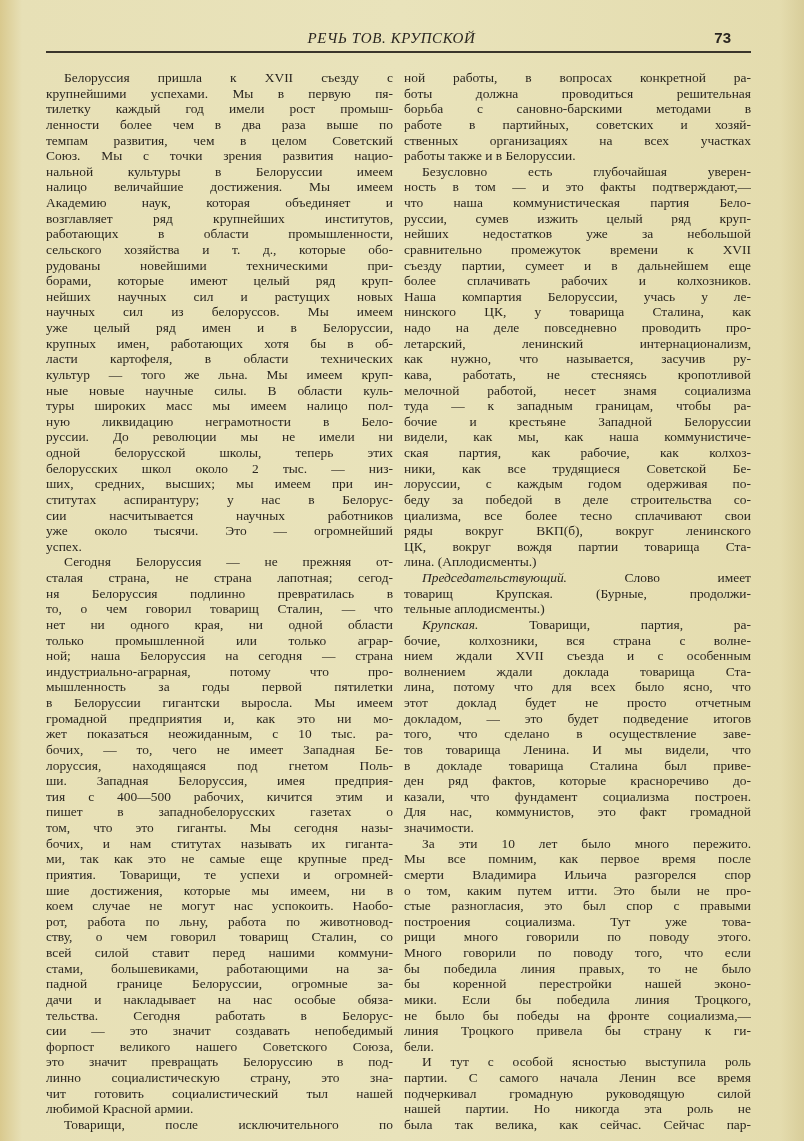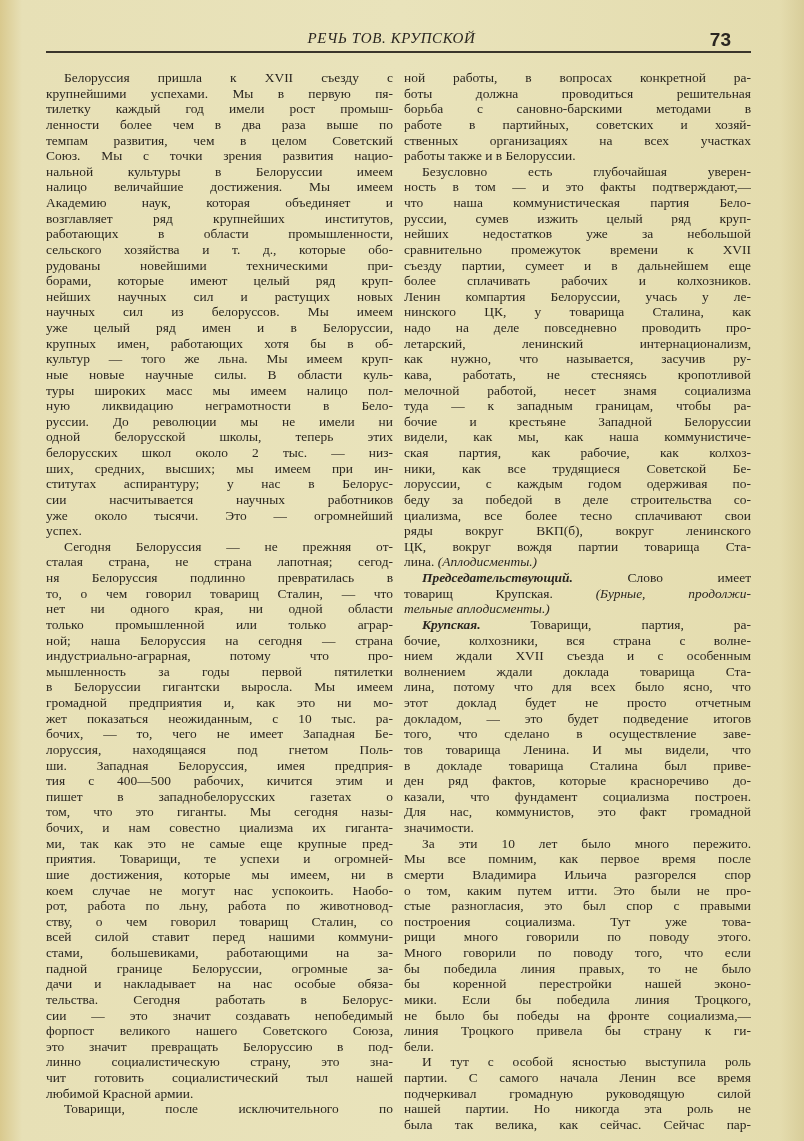--- a/index.html
+++ b/index.html
@@ -13,38 +13,38 @@
   }
   .running-head {
     position: absolute; left: 46px; top: 28px; width: 705px; height: 24px;
   }
   .running-title {
     position: absolute; left: 16px; right: 0; top: 2px; text-align: center;
     font-style: italic; font-size: 15px; letter-spacing: 0.6px; padding-right: 30px;
     font-family: "Liberation Serif", serif;
   }
   .page-number {
-    position: absolute; right: 20px; top: 1px; font-size: 19px; font-weight: bold;
+    position: absolute; right: 20px; top: 1px; font-size: 15px; font-weight: bold;
     font-family: "Liberation Sans", sans-serif;
   }
   .rule {
     position: absolute; left: 46px; top: 51px; width: 705px; height: 1.5px; background: #3a352b;
   }
   .col {
     position: absolute; top: 70px; width: 347px;
     font-size: 13.45px; line-height: 15.62px; text-align: justify;
     hyphens: none;
   }
   .col.left { left: 46px; }
   .col.right { left: 404px; }
   .line { display: block; white-space: nowrap; text-align-last: justify; text-align: justify; }
   .line.last { text-align-last: left; }
   .indent { padding-left: 18px; }
-  .it { font-style: italic; }
-  .bi { font-style: italic; font-weight: bold; }
+  .it { }
+  .bi { font-style: italic; font-weight: normal; }
 </style>
 </head>
 <body>
 
 <div class="running-head">
   <div class="running-title">РЕЧЬ ТОВ. КРУПСКОЙ</div>
   <div class="page-number">73</div>
 </div>
 <div class="rule"></div>
 
@@ -60,20 +60,21 @@
     <span class="line"><span>Академию наук, которая объединяет и</span></span>
     <span class="line"><span>возглавляет ряд крупнейших институтов,</span></span>
     <span class="line"><span>работающих в области промышленности,</span></span>
     <span class="line"><span>сельского хозяйства и т. д., которые обо-</span></span>
     <span class="line"><span>рудованы новейшими техническими при-</span></span>
     <span class="line"><span>борами, которые имеют целый ряд круп-</span></span>
     <span class="line"><span>нейших научных сил и растущих новых</span></span>
     <span class="line"><span>научных сил из белоруссов. Мы имеем</span></span>
     <span class="line"><span>уже целый ряд имен и в Белоруссии,</span></span>
     <span class="line"><span>крупных имен, работающих хотя бы в об-</span></span>
+    <span class="line"><span>ласти картофеля, в области технических</span></span>
     <span class="line"><span>культур — того же льна. Мы имеем круп-</span></span>
     <span class="line"><span>ные новые научные силы. В области куль-</span></span>
     <span class="line"><span>туры широких масс мы имеем налицо пол-</span></span>
     <span class="line"><span>ную ликвидацию неграмотности в Бело-</span></span>
     <span class="line"><span>руссии. До революции мы не имели ни</span></span>
     <span class="line"><span>одной белорусской школы, теперь этих</span></span>
     <span class="line"><span>белорусских школ около 2 тыс. — низ-</span></span>
     <span class="line"><span>ших, средних, высших; мы имеем при ин-</span></span>
     <span class="line"><span>ститутах аспирантуру; у нас в Белорус-</span></span>
     <span class="line"><span>сии насчитывается научных работников</span></span>
@@ -90,21 +91,21 @@
     <span class="line"><span>мышленность за годы первой пятилетки</span></span>
     <span class="line"><span>в Белоруссии гигантски выросла. Мы имеем</span></span>
     <span class="line"><span>громадной предприятия и, как это ни мо-</span></span>
     <span class="line"><span>жет показаться неожиданным, с 10 тыс. ра-</span></span>
     <span class="line"><span>бочих, — то, чего не имеет Западная Бе-</span></span>
     <span class="line"><span>лоруссия, находящаяся под гнетом Поль-</span></span>
     <span class="line"><span>ши. Западная Белоруссия, имея предприя-</span></span>
     <span class="line"><span>тия с 400—500 рабочих, кичится этим и</span></span>
     <span class="line"><span>пишет в западнобелорусских газетах о</span></span>
     <span class="line"><span>том, что это гиганты. Мы сегодня назы-</span></span>
-    <span class="line"><span>бочих, и нам совестно циализма их гиганта-</span></span>
+    <span class="line"><span>бочих, и нам ститутах называть их гиганта-</span></span>
     <span class="line"><span>ми, так как это не самые еще крупные пред-</span></span>
     <span class="line"><span>приятия. Товарищи, те успехи и огромней-</span></span>
     <span class="line"><span>шие достижения, которые мы имеем, ни в</span></span>
     <span class="line"><span>коем случае не могут нас успокоить. Наобо-</span></span>
     <span class="line"><span>рот, работа по льну, работа по животновод-</span></span>
     <span class="line"><span>ству, о чем говорил товарищ Сталин, со</span></span>
     <span class="line"><span>всей силой ставит перед нашими коммуни-</span></span>
     <span class="line"><span>стами, большевиками, работающими на за-</span></span>
     <span class="line"><span>падной границе Белоруссии, огромные за-</span></span>
     <span class="line"><span>дачи и накладывает на нас особые обяза-</span></span>
@@ -125,21 +126,21 @@
     <span class="line"><span>ственных организациях на всех участках</span></span>
     <span class="line last"><span>работы также и в Белоруссии.</span></span>
     <span class="line indent"><span>Безусловно есть глубочайшая уверен-</span></span>
     <span class="line"><span>ность в том — и это факты подтверждают,—</span></span>
     <span class="line"><span>что наша коммунистическая партия Бело-</span></span>
     <span class="line"><span>руссии, сумев изжить целый ряд круп-</span></span>
     <span class="line"><span>нейших недостатков уже за небольшой</span></span>
     <span class="line"><span>сравнительно промежуток времени к XVII</span></span>
     <span class="line"><span>съезду партии, сумеет и в дальнейшем еще</span></span>
     <span class="line"><span>более сплачивать рабочих и колхозников.</span></span>
-    <span class="line"><span>Ленин компартия Белоруссии, учась у ле-</span></span>
+    <span class="line"><span>Наша компартия Белоруссии, учась у ле-</span></span>
     <span class="line"><span>нинского ЦК, у товарища Сталина, как</span></span>
     <span class="line"><span>надо на деле повседневно проводить про-</span></span>
     <span class="line"><span>летарский, ленинский интернационализм,</span></span>
     <span class="line"><span>как нужно, что называется, засучив ру-</span></span>
     <span class="line"><span>кава, работать, не стесняясь кропотливой</span></span>
     <span class="line"><span>мелочной работой, несет знамя социализма</span></span>
     <span class="line"><span>туда — к западным границам, чтобы ра-</span></span>
     <span class="line"><span>бочие и крестьяне Западной Белоруссии</span></span>
     <span class="line"><span>видели, как мы, как наша коммунистиче-</span></span>
     <span class="line"><span>ская партия, как рабочие, как колхоз-</span></span>

